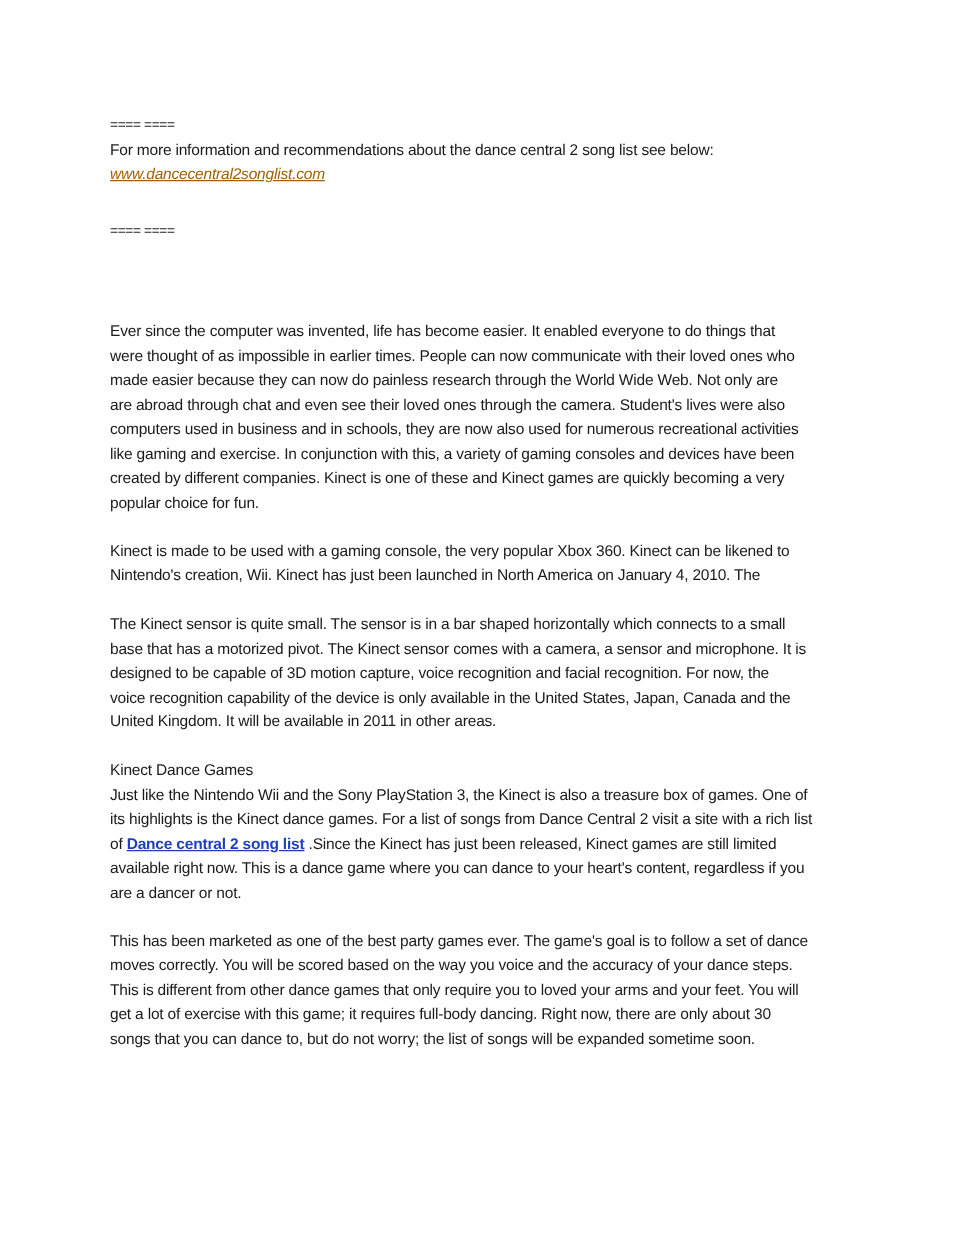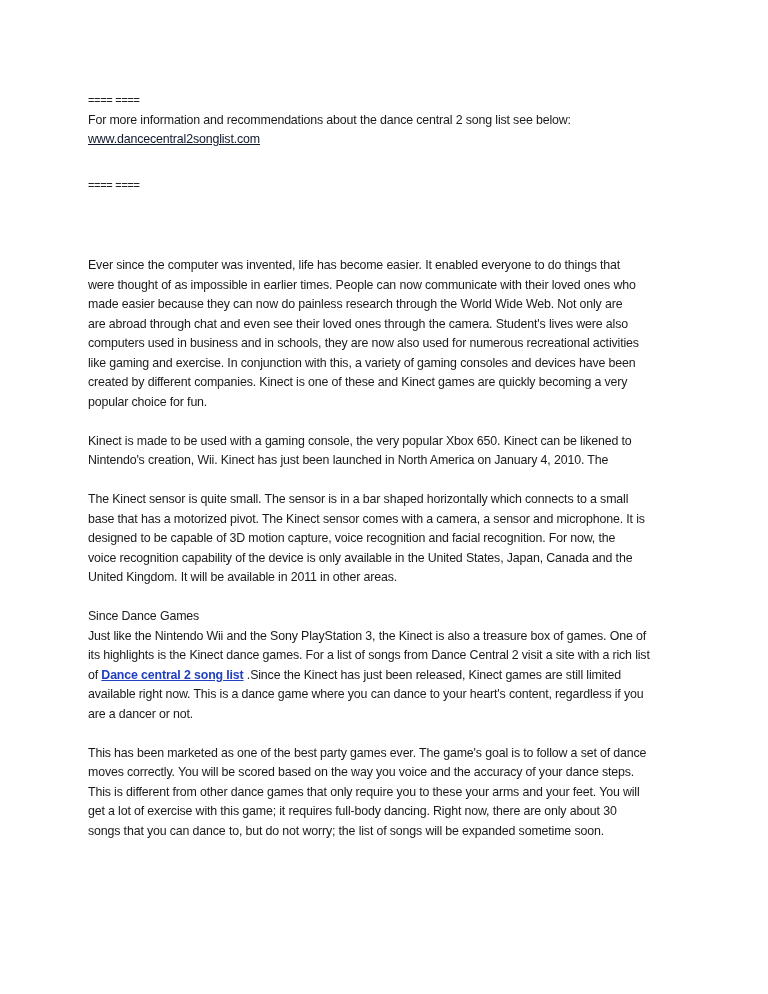--- a/index.html
+++ b/index.html
@@ -10,21 +10,21 @@
     top: 91px;
     width: 600px;
     font-family: "Liberation Sans", sans-serif;
     font-size: 12.4px;
     line-height: 19.5px;
     color: #1a1a1a;
     letter-spacing: -0.15px;
   }
   .line { white-space: nowrap; height: 19.5px; }
   .sep { font-size: 11px; letter-spacing: -0.3px; color: #222; }
-  .link { color: #0f172a; text-decoration: underline; }
+  .link { color: #a16207; text-decoration: underline; font-style: italic; }
   .link-bold { color: #1f3fbf; text-decoration: underline; font-weight: bold; }
   .gap { height: 19.5px; }
   .gap2 { height: 26px; }
   .gap-big { height: 61px; }
 </style>
 </head>
 <body>
 
 <div class="page">
 
@@ -43,50 +43,50 @@
     <div class="line">are abroad through chat and even see their loved ones through the camera. Student's lives were also</div>
     <div class="line">computers used in business and in schools, they are now also used for numerous recreational activities</div>
     <div class="line">like gaming and exercise. In conjunction with this, a variety of gaming consoles and devices have been</div>
     <div class="line">created by different companies. Kinect is one of these and Kinect games are quickly becoming a very</div>
     <div class="line">popular choice for fun.</div>
   </div>
 
   <div class="gap"></div>
 
   <div>
-    <div class="line">Kinect is made to be used with a gaming console, the very popular Xbox 650. Kinect can be likened to</div>
+    <div class="line">Kinect is made to be used with a gaming console, the very popular Xbox 360. Kinect can be likened to</div>
     <div class="line">Nintendo's creation, Wii. Kinect has just been launched in North America on January 4, 2010. The</div>
   </div>
 
   <div class="gap"></div>
 
   <div>
     <div class="line">The Kinect sensor is quite small. The sensor is in a bar shaped horizontally which connects to a small</div>
     <div class="line">base that has a motorized pivot. The Kinect sensor comes with a camera, a sensor and microphone. It is</div>
     <div class="line">designed to be capable of 3D motion capture, voice recognition and facial recognition. For now, the</div>
     <div class="line">voice recognition capability of the device is only available in the United States, Japan, Canada and the</div>
     <div class="line">United Kingdom. It will be available in 2011 in other areas.</div>
   </div>
 
   <div class="gap"></div>
 
-  <div class="line">Since Dance Games</div>
+  <div class="line">Kinect Dance Games</div>
   <div>
     <div class="line">Just like the Nintendo Wii and the Sony PlayStation 3, the Kinect is also a treasure box of games. One of</div>
     <div class="line">its highlights is the Kinect dance games. For a list of songs from Dance Central 2 visit a site with a rich list</div>
     <div class="line">
       <span>of </span><a class="link-bold">Dance central 2 song list</a><span> .Since the Kinect has just been released, Kinect games are still limited</span>
     </div>
     <div class="line">available right now. This is a dance game where you can dance to your heart's content, regardless if you</div>
     <div class="line">are a dancer or not.</div>
   </div>
 
   <div class="gap"></div>
 
   <div>
     <div class="line">This has been marketed as one of the best party games ever. The game's goal is to follow a set of dance</div>
     <div class="line">moves correctly. You will be scored based on the way you voice and the accuracy of your dance steps.</div>
-    <div class="line">This is different from other dance games that only require you to these your arms and your feet. You will</div>
+    <div class="line">This is different from other dance games that only require you to loved your arms and your feet. You will</div>
     <div class="line">get a lot of exercise with this game; it requires full-body dancing. Right now, there are only about 30</div>
     <div class="line">songs that you can dance to, but do not worry; the list of songs will be expanded sometime soon.</div>
   </div>
 
 </div>
 
 </body></html>

